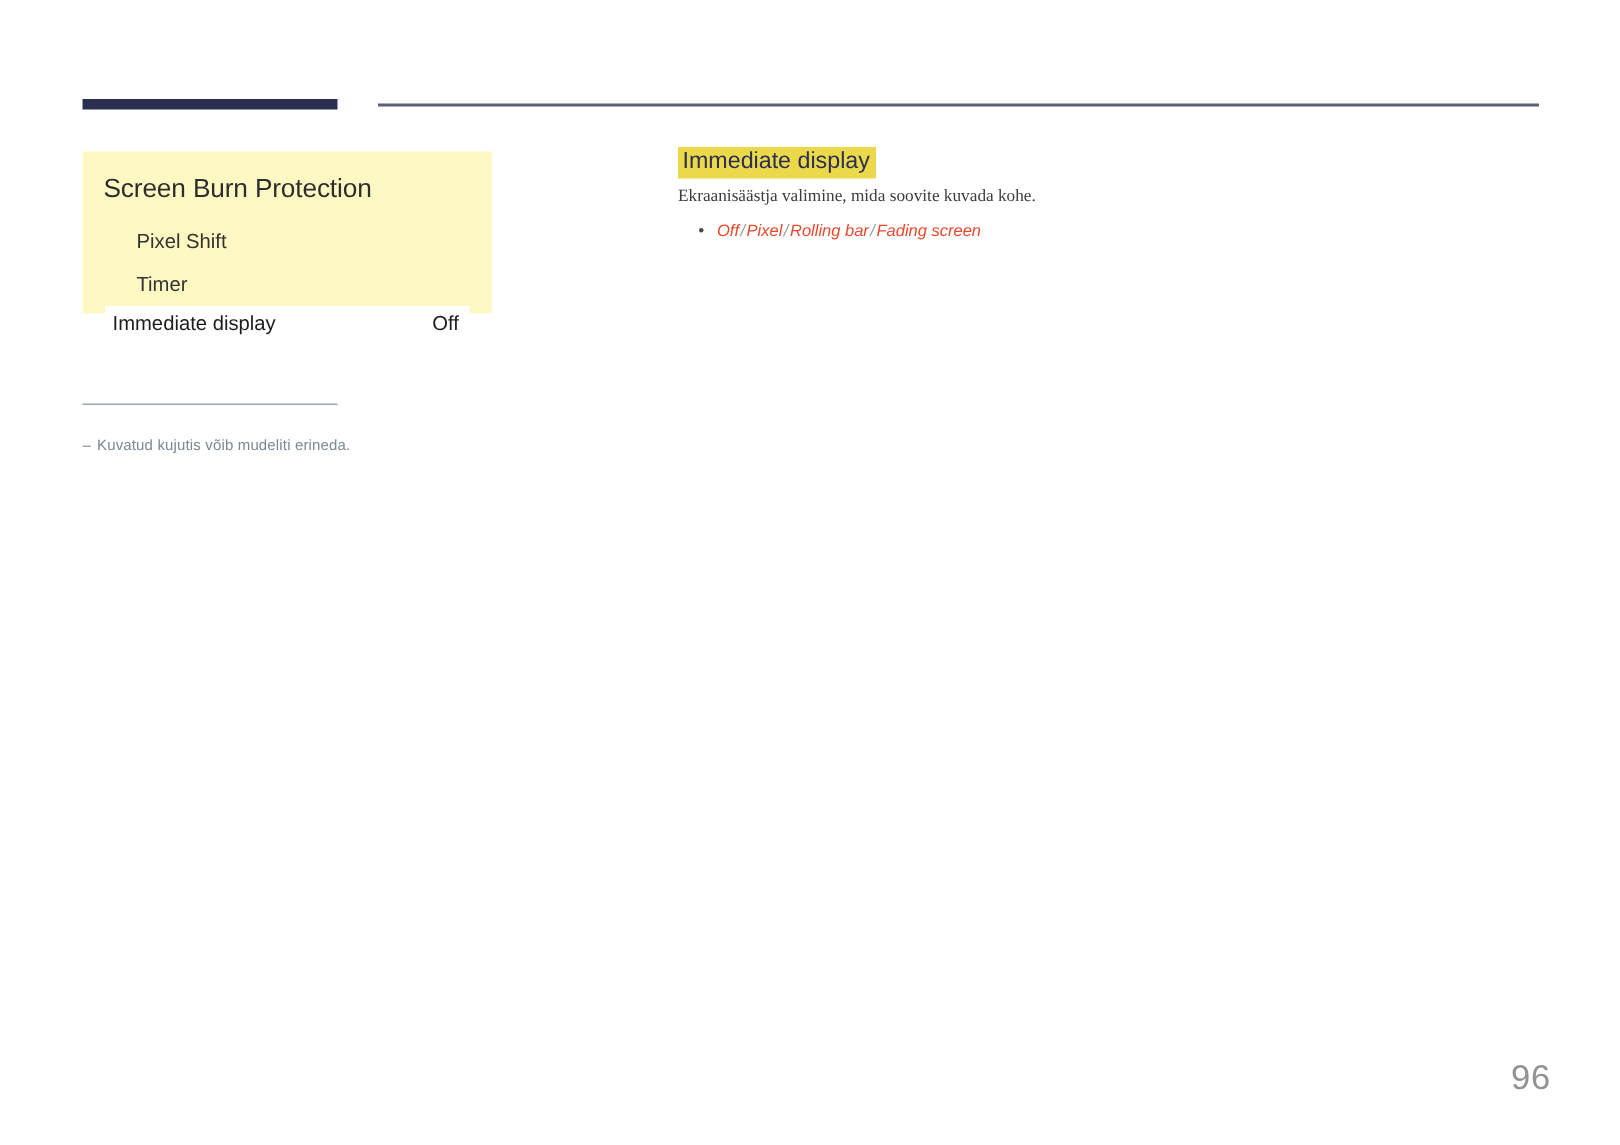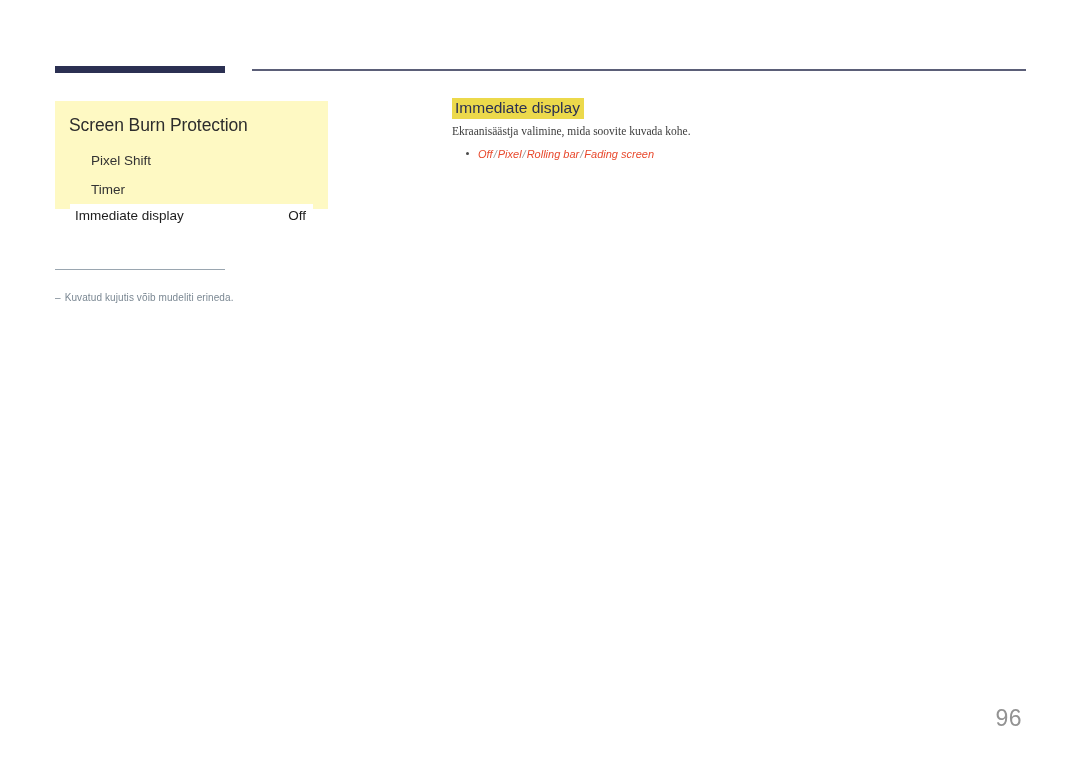--- a/index.html
+++ b/index.html
@@ -169,21 +169,21 @@
     color: #e8492d;
   }
   .sep {
     color: #9b9b9b;
     padding: 0 1px;
   }
 
   
   .page-number {
     position: absolute;
-    right: 58px;
+    right: 46px;
     top: 705px;
     font-size: 23px;
     color: #939393;
     letter-spacing: 0.5px;
     text-align: right;
   }
 </style>
 </head>
 <body>
 

